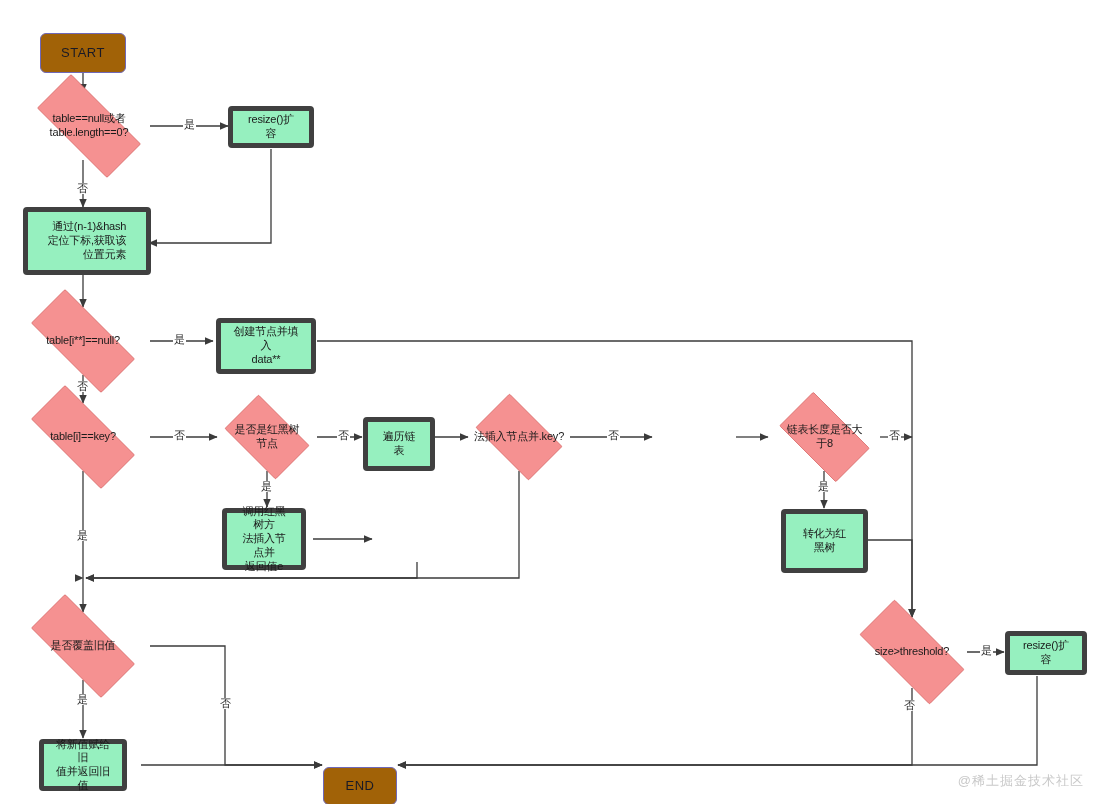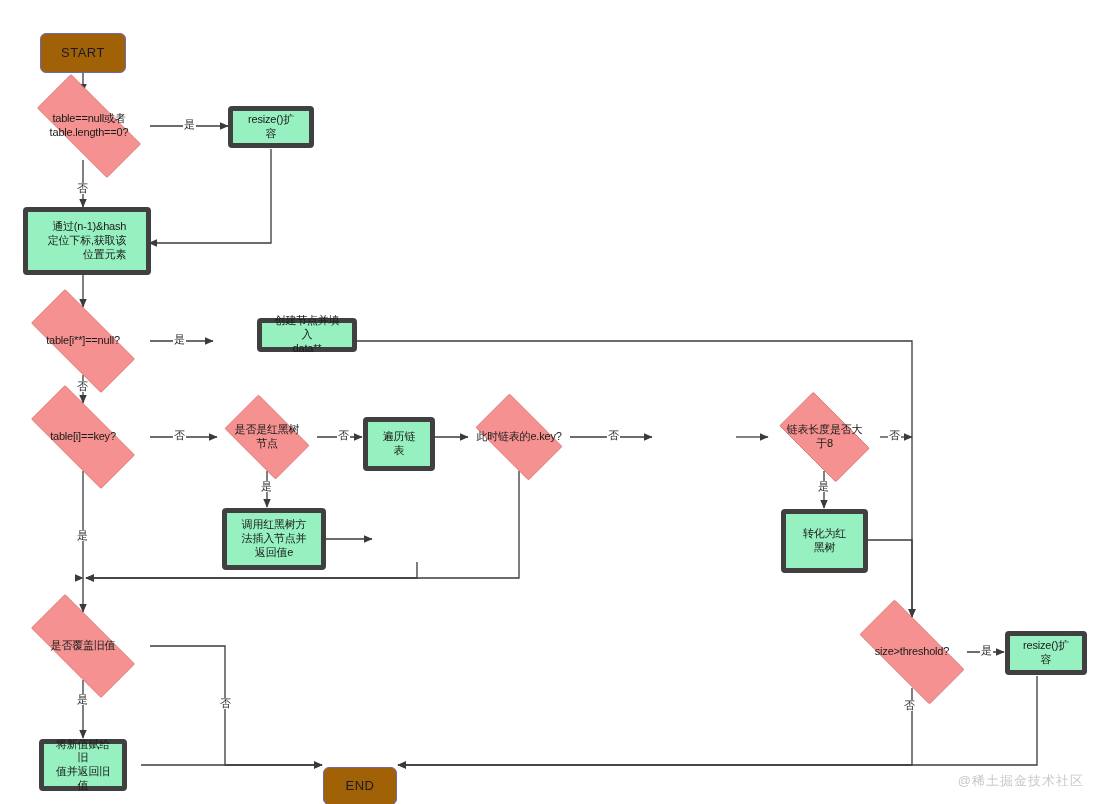--- a/index.html
+++ b/index.html
@@ -182,21 +182,21 @@
     <span>通过(n-1)&amp;hash
 定位下标,获取该
 位置元素</span>
   </div>
 
   <div class="node dec" style="left:13px; top:307px; width:140px; height:68px;">
     <span class="dshape"></span>
     <span class="dtext">table[i**]==null?</span>
   </div>
 
-  <div class="node proc" style="left:216px; top:318px; width:100px; height:34px;margin-left:41px;">
+  <div class="node proc" style="left:216px; top:318px; width:100px; height:56px;">
     <span>创建节点并填入
 data**</span>
   </div>
 
   <div class="node dec" style="left:13px; top:403px; width:140px; height:68px;">
     <span class="dshape"></span>
     <span class="dtext">table[i]==key?</span>
   </div>
 
   <div class="node dec" style="left:216px; top:403px; width:102px; height:68px;">
@@ -204,35 +204,35 @@
     <span class="dtext">是否是红黑树
 节点</span>
   </div>
 
   <div class="node proc" style="left:363px; top:410px; width:72px; height:54px;margin-top:7px;">
     <span>遍历链表</span>
   </div>
 
   <div class="node dec" style="left:466px; top:403px; width:106px; height:68px;">
     <span class="dshape"></span>
-    <span class="dtext">此时链表的e.key?</span>
+    <span class="dtext">法插入节点并.key?</span>
   </div>
 
 
   <div class="node dec" style="left:768px; top:403px; width:113px; height:68px;">
     <span class="dshape"></span>
     <span class="dtext">链表长度是否大
 于8</span>
   </div>
 
   <div class="node proc" style="left:781px; top:509px; width:87px; height:64px;">
     <span>转化为红黑树</span>
   </div>
 
-  <div class="node proc" style="left:222px; top:508px; width:104px; height:62px;">
+  <div class="node proc" style="left:222px; top:508px; width:84px; height:62px;">
     <span>调用红黑树方
 法插入节点并
 返回值e</span>
   </div>
 
 
   <div class="node dec" style="left:13px; top:612px; width:140px; height:68px;">
     <span class="dshape"></span>
     <span class="dtext">是否覆盖旧值</span>
   </div>

